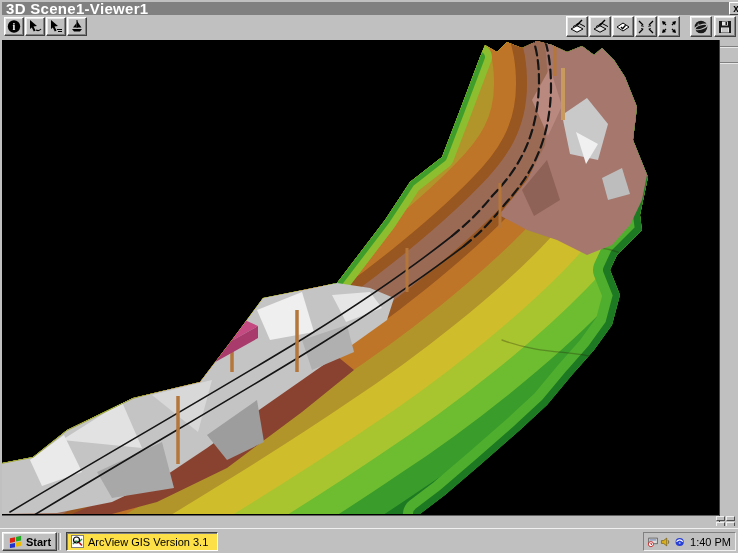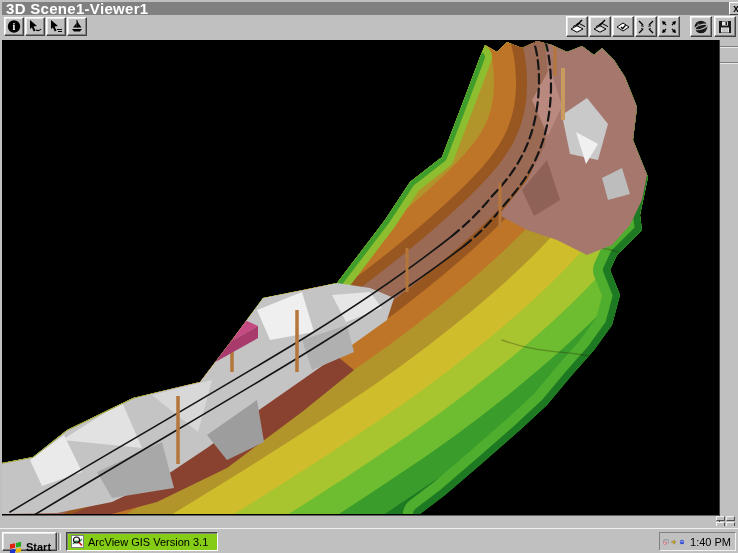--- a/index.html
+++ b/index.html
@@ -53,34 +53,34 @@
   }
 
   
   #taskbar {
     left:0; top:528px; width:738px; height:25px;
     background:#c0c0c0; border-top:1px solid #f0f0f0;
     box-shadow:0 -2px 0 #c0c0c0;
   }
   #start-btn {
     left:2px; top:3px; height:19px; padding:8px 5px;
-    display:flex; align-items:flex-start; gap:3px; font-weight:bold;
+    display:flex; align-items:center; gap:3px; font-weight:bold;
   }
   #task-divider { left:58px; top:4px; width:3px; height:17px;
     border-left:1px solid #808080; border-right:1px solid #f0f0f0; }
   #task-btn {
     left:66px; top:3px; height:19px; width:152px; padding:0 4px;
-    background:#84cc16;
+    background:#fde047;
     border:1px solid; border-color:#404040 #fff #fff #404040;
     box-shadow: inset 1px 1px 0 #808080;
     display:flex; align-items:center; gap:4px;
     justify-content:flex-start;
   }
   #tray {
-    right:2px; top:3px; height:19px; width:77px; padding:0 4px 0 3px;
+    right:2px; top:3px; height:19px; width:93px; padding:0 4px 0 3px;
     border:1px solid; border-color:#808080 #f0f0f0 #f0f0f0 #808080;
     display:flex; align-items:center; gap:2px;
   }
   #tray .clock { margin-left:3px; font-size:11px; white-space:nowrap; }
 
   svg { display:block; }
 </style>
 </head>
 <body>
 

